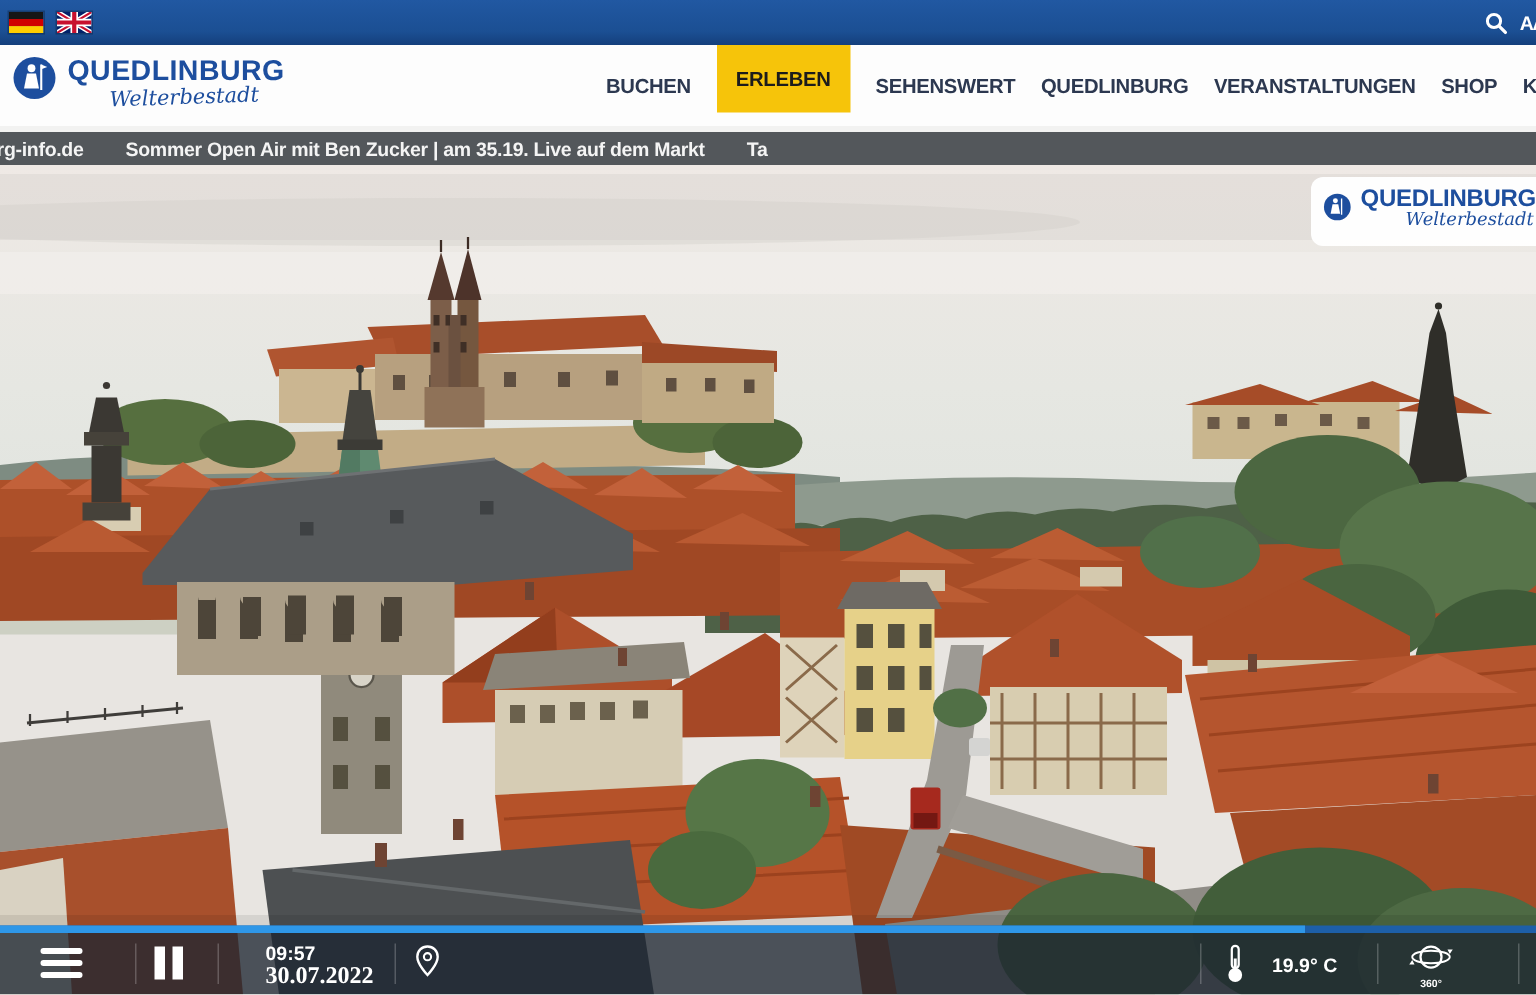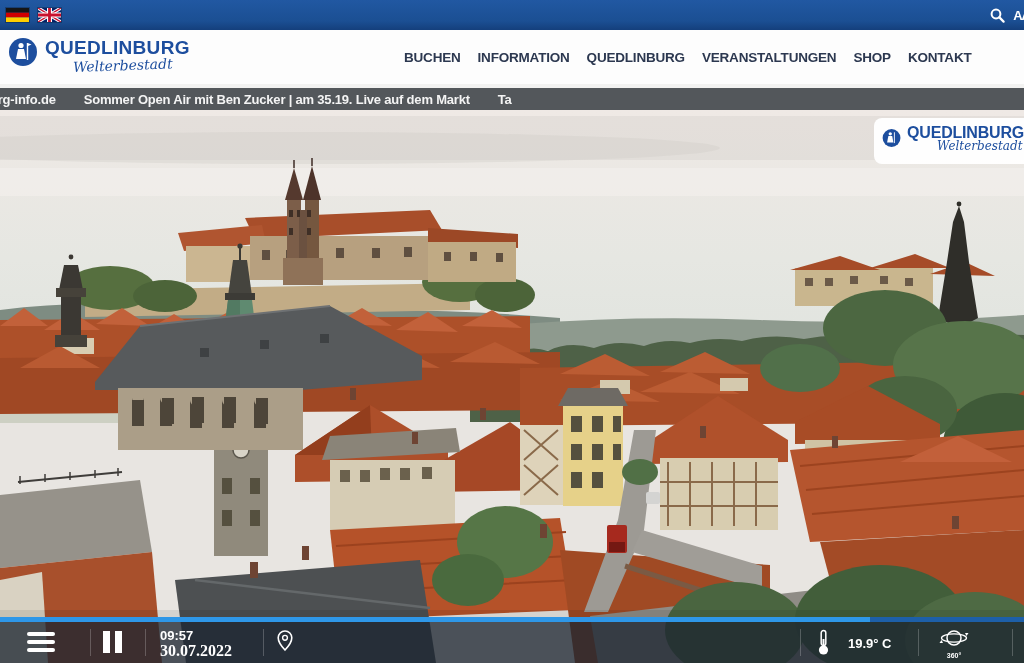--- a/index.html
+++ b/index.html
@@ -92,21 +92,22 @@
       <line x1="19.5" y1="6" x2="19.5" y2="23" stroke="#fff" stroke-width="1.4"></line>
       <path d="M19.5,6 l4,1.6 -4,1.6 z" fill="#fff"></path>
     </svg>
     <div>
       <div class="logo-title">QUEDLINBURG</div>
       <div class="logo-sub">Welterbestadt</div>
     </div>
   </div>
   <div class="nav-menu">
     <span class="nav-item">BUCHEN</span>
-    <span class="nav-item">INFORMATION</span>
+    <span class="nav-item active">ERLEBEN</span>
+    <span class="nav-item">SEHENSWERT</span>
     <span class="nav-item">QUEDLINBURG</span>
     <span class="nav-item">VERANSTALTUNGEN</span>
     <span class="nav-item">SHOP</span>
     <span class="nav-item">KONTAKT</span>
   </div>
 </div>
 <div class="nav-sep"></div>
 
 <div class="ticker">
   <span>urg-info.de</span>
@@ -323,21 +324,21 @@
           <div></div>
           <div></div>
           <div></div>
         </div>
       <div class="divider" style="left:90px"></div>
       <div class="bar-el pause">
           <div></div>
           <div></div>
         </div>
       <div class="divider" style="left:145px"></div>
-      <div class="bar-el" style="left:160px;top:6px;">
+      <div class="bar-el" style="left:177px;top:6px;">
         <div class="t-main">09:57</div>
         <div class="t-sub">30.07.2022</div>
       </div>
       <div class="divider" style="left:263px"></div>
       <svg class="bar-el" style="left:277px;top:8px;" width="16" height="22" viewBox="0 0 16 22">
         <path d="M8,1 C4.2,1 1.2,4 1.2,7.8 C1.2,13 8,20 8,20 S14.8,13 14.8,7.8 C14.8,4 11.8,1 8,1 Z" fill="none" stroke="#fff" stroke-width="1.6"></path>
         <circle cx="8" cy="7.8" r="2.4" fill="none" stroke="#fff" stroke-width="1.4"></circle>
       </svg>
       <div class="bar-el" style="left:313px;top:6px;">
       </div>

